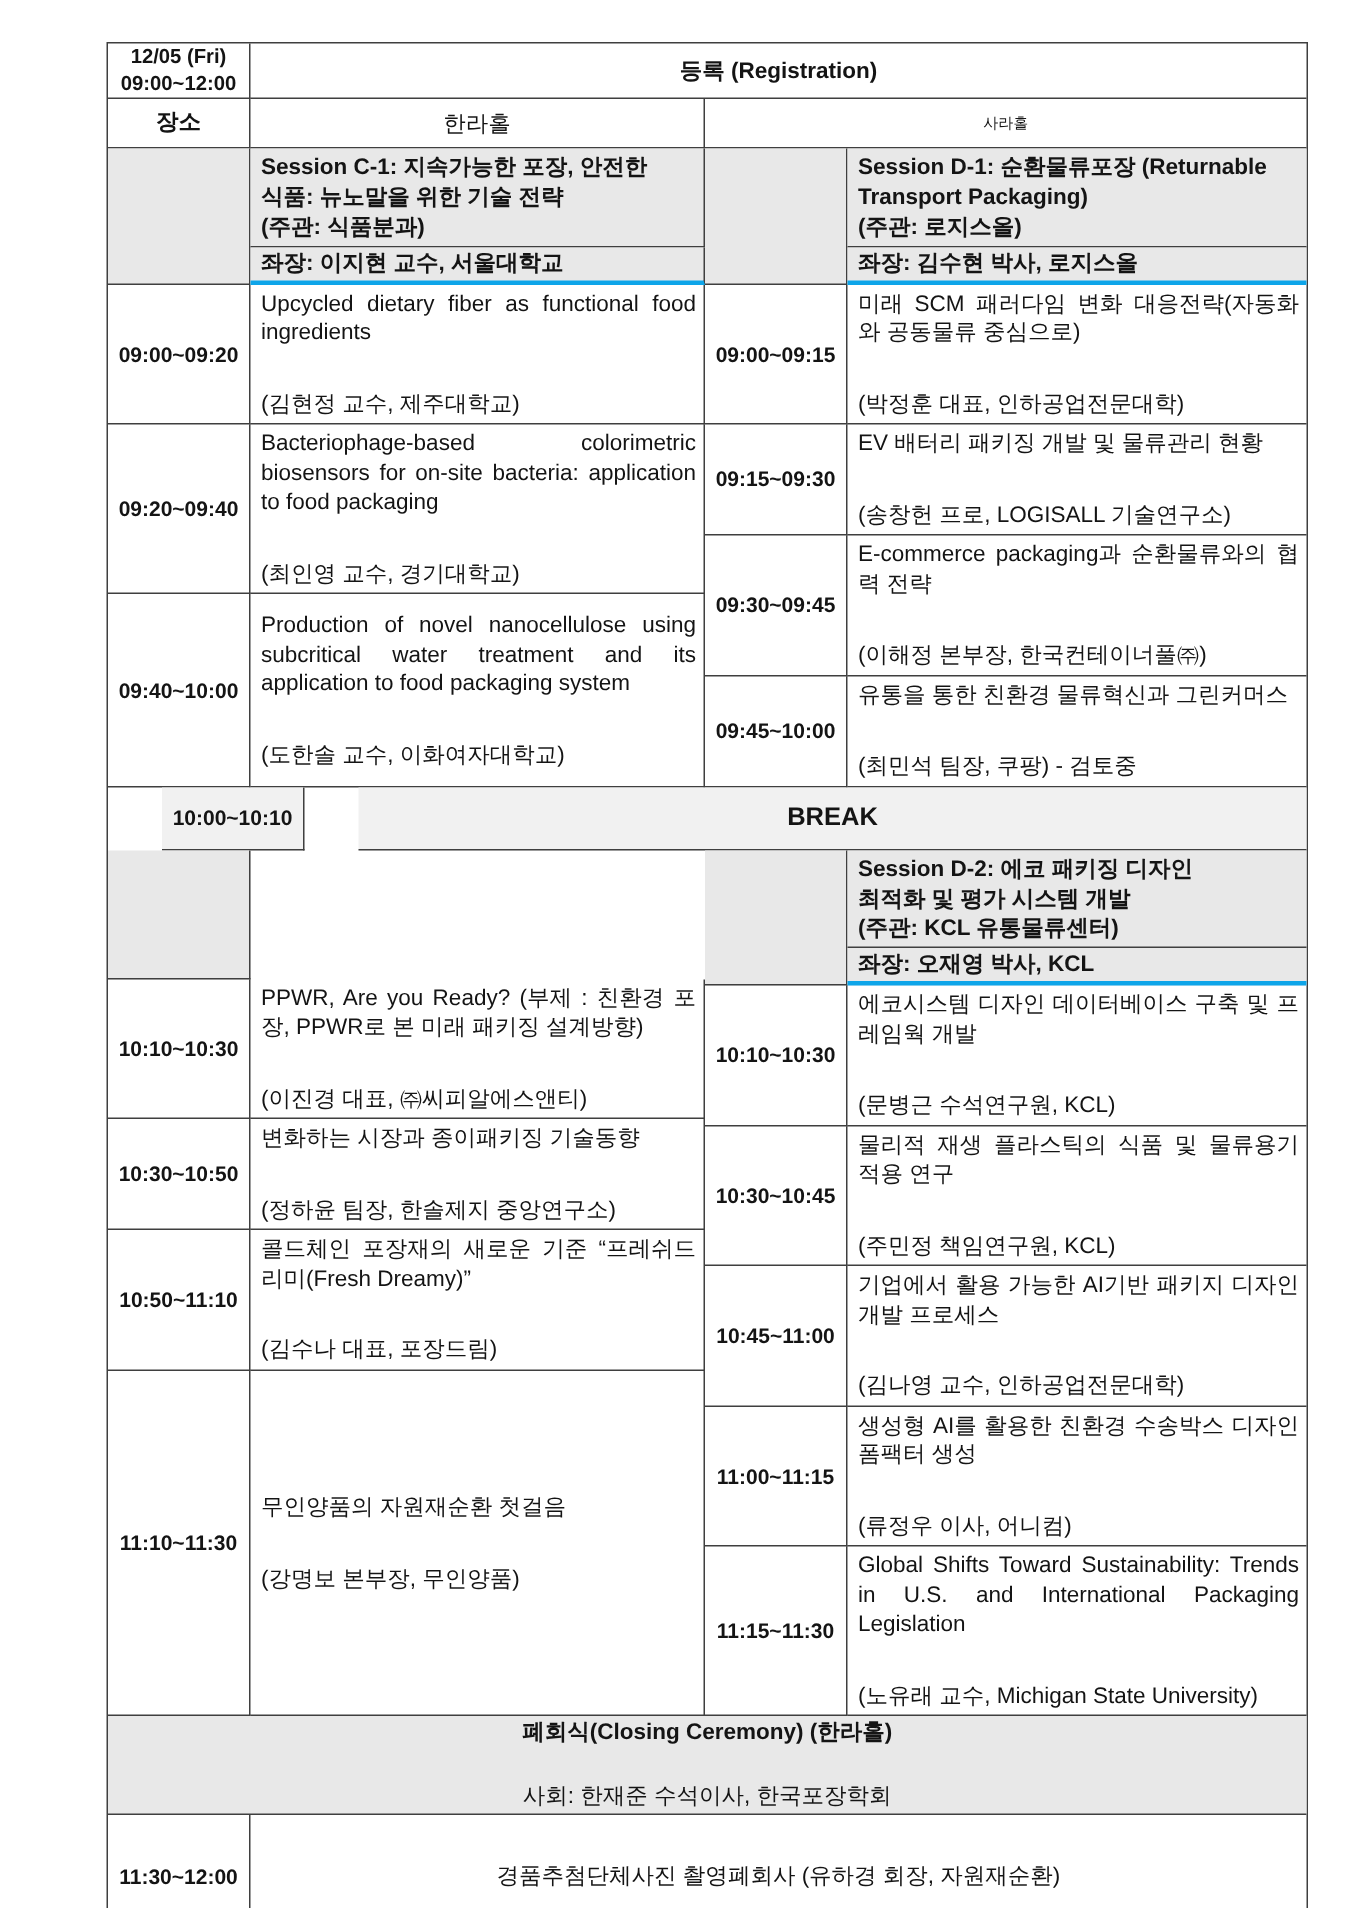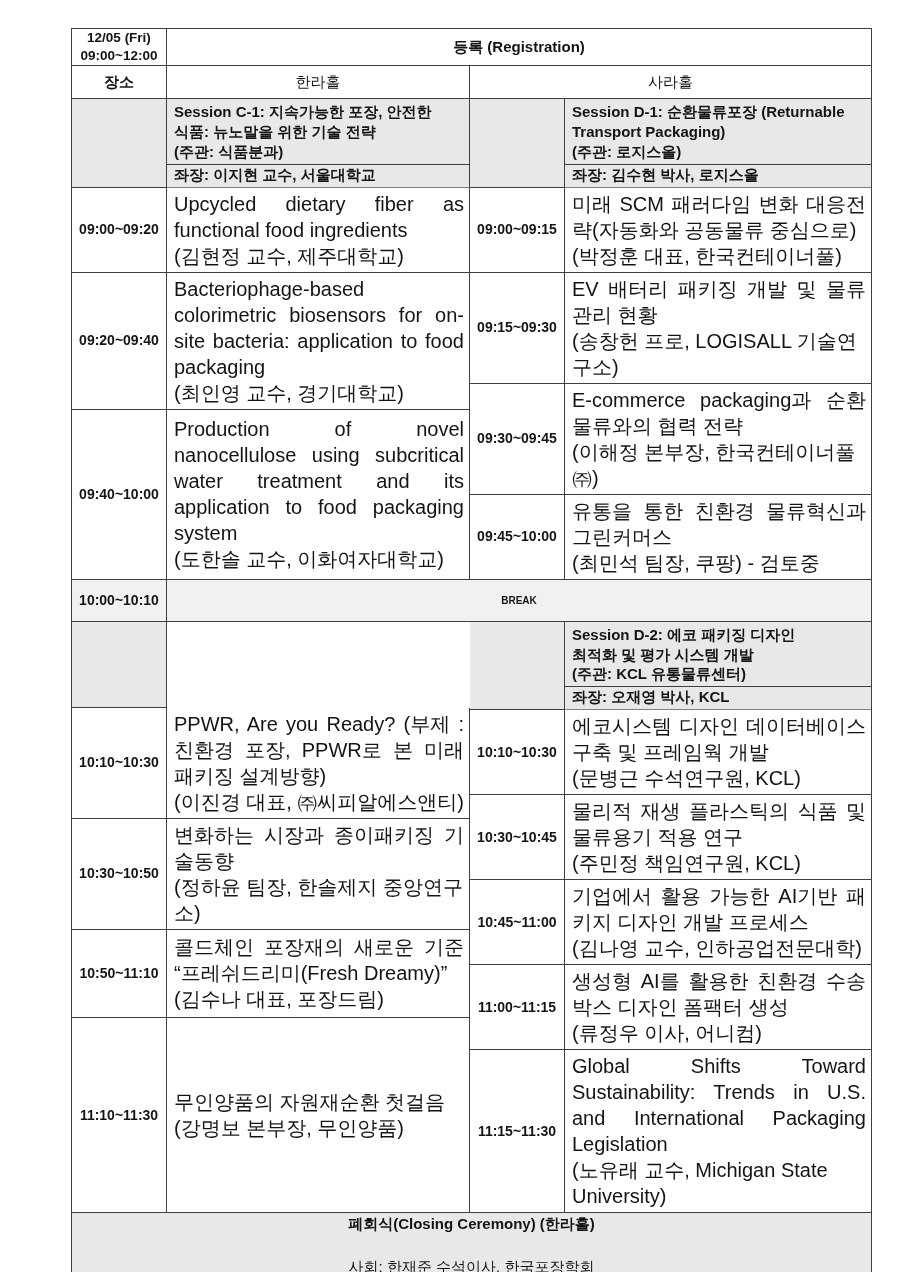--- a/index.html
+++ b/index.html
@@ -10,59 +10,59 @@
     color:#141414; position:relative;
   }
   .tbl { position:absolute; left:71px; top:28px; width:801px; border:1px solid #3f3f3f; background:#fff; }
   .row { display:flex; align-items:stretch; }
   .cell { border-right:1px solid #3f3f3f; border-bottom:1px solid #3f3f3f; }
   .time {
     width:95px; flex:none; display:flex; align-items:center; justify-content:center;
     font-weight:700; font-size:14px; text-align:center; line-height:1.35;
   }
   .g { background:#e8e8e8; }
-  .brk { background:#f1f1f1; }
+  .brk { background:#f1f1f1;margin-left:36px; }
   .pre { white-space:pre-line; }
 
   
   .r-top { min-height:37px; }
   .r-top .datecell { font-size:13.5px; }
   .reg { flex:1; display:flex; align-items:center; justify-content:center; font-weight:700; font-size:15px; border-right:none; }
   .r-venue { min-height:33px; }
   .hall { width:303px; flex:none; display:flex; align-items:center; justify-content:center; font-size:15px; }
-  .hall2 { flex:1; display:flex; align-items:center; justify-content:center; font-size:15px; border-right:none; }
+  .hall2 { flex:1; display:flex; align-items:center; justify-content:center; font-size:10px; border-right:none; }
   .venuelbl { font-size:15px; }
 
   
   .sub { display:flex; flex-direction:column; }
   .sub.left { width:398px; flex:none; }
   .sub.right { flex:1; }
   .head { display:flex; }
   .headcol { flex:1; display:flex; flex-direction:column; }
   .stitle {
     flex:1; padding:3px 6px 2px 7px; font-weight:700; font-size:15px; line-height:1.32;
     border-right:1px solid #3f3f3f; border-bottom:1px solid #3f3f3f; background:#e8e8e8; white-space:pre-line;
   }
   .chair {
     padding:1px 6px 2px 7px; font-weight:700; font-size:15px;
-    border-right:1px solid #3f3f3f; border-bottom:1px solid #0ea5e9; background:#e8e8e8;
+    border-right:1px solid #3f3f3f; border-bottom:3px solid #0ea5e9; background:#e8e8e8;
   }
   .trow { display:flex; }
   .trow-grow, .sub .trow:last-child { flex:1; }
   .talkcell {
     flex:1; display:flex; flex-direction:column; justify-content:center;
-    padding:3px 5px 3px 7px; font-size:20px; line-height:1.3;
-    border-right:1px solid #3f3f3f; border-bottom:1px solid #3f3f3f;
+    padding:3px 5px 3px 7px; font-size:15px; line-height:1.3;
+    border-right:1px solid #3f3f3f; border-bottom:1px solid #3f3f3f;gap:28px;
   }
   .ttl { text-align:justify; }
   .sub.right .stitle, .sub.right .chair, .sub.right .talkcell { border-right:none; }
 
   
   .r-break { min-height:42px; }
-  .breakcell { flex:1; display:flex; align-items:center; justify-content:center; font-weight:700; font-size:10px; border-right:none; }
+  .breakcell { flex:1; display:flex; align-items:center; justify-content:center; font-weight:700; font-size:17px; border-right:none; }
   .r-close .closecell {
     flex:1; min-height:52px; display:flex; flex-direction:column; align-items:center; justify-content:center;
     text-align:center; font-size:15px; line-height:1.45; border-right:none; background:#e8e8e8;gap:21px;
   }
   .ct { font-weight:700; }
   .r-final { min-height:83px; }
   .finalcell {
     flex:1; display:flex; flex-direction:row; align-items:center; justify-content:center;
     text-align:center; font-size:15px; line-height:1.5; border-right:none;
   }
@@ -125,21 +125,21 @@
           <div class="stitle">Session D-1: 순환물류포장 (Returnable
 Transport Packaging)
 (주관: 로지스올)</div>
           <div class="chair">좌장: 김수현 박사, 로지스올</div>
         </div>
       </div>
       <div class="trow" style="min-height:55px;">
         <div class="cell time">09:00~09:15</div>
         <div class="talkcell">
           <div class="ttl">미래 SCM 패러다임 변화 대응전략(자동화와 공동물류 중심으로)</div>
-          <div class="spk">(박정훈 대표, 한국컨테이너풀)</div>
+          <div class="spk">(박정훈 대표, 인하공업전문대학)</div>
         </div>
       </div>
       <div class="trow" style="min-height:67px;">
         <div class="cell time">09:15~09:30</div>
         <div class="talkcell">
           <div class="ttl">EV 배터리 패키징 개발 및 물류관리 현황</div>
           <div class="spk">(송창헌 프로, LOGISALL 기술연구소)</div>
         </div>
       </div>
       <div class="trow" style="min-height:66px;">

